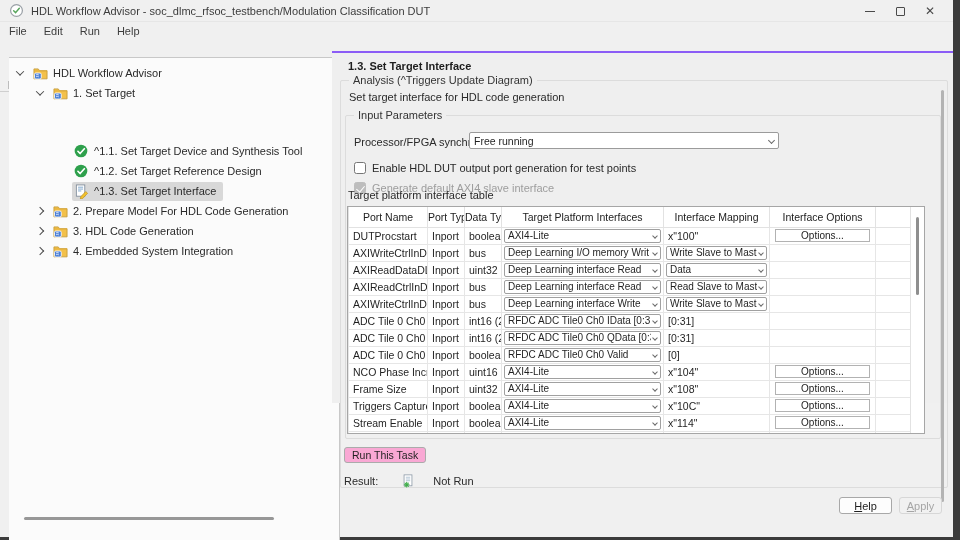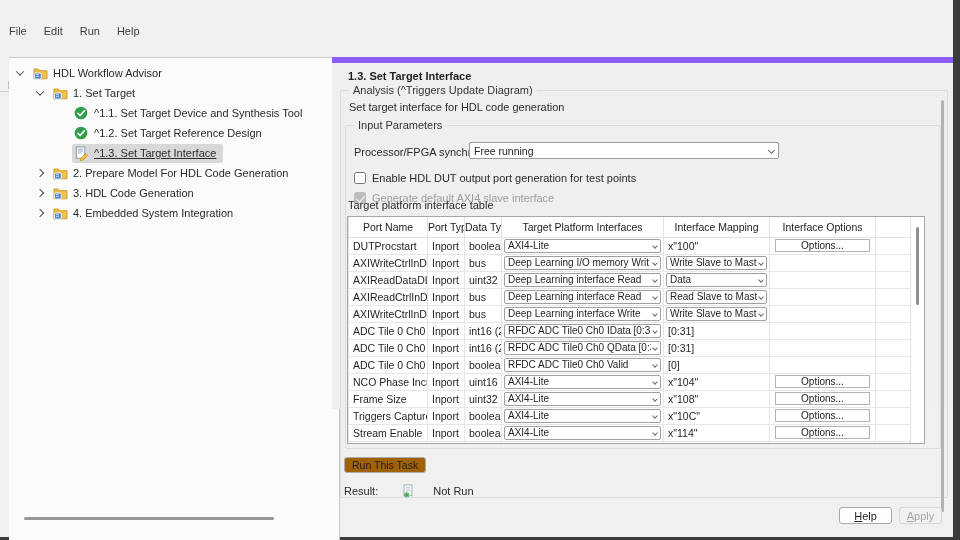--- a/index.html
+++ b/index.html
@@ -33,21 +33,21 @@
   .tree-row { height:20px; display:flex; align-items:center; font-size:11px; color:#2a2a2a; white-space:nowrap; }
   .tree-chev { width:7px; height:7px; flex:none; margin-right:8px; }
   .chev-down { border-right:1.4px solid #4b4b4b; border-bottom:1.4px solid #4b4b4b; transform:rotate(45deg) translate(-1px,-1px); width:6px; height:6px; }
   .chev-right { border-right:1.4px solid #4b4b4b; border-bottom:1.4px solid #4b4b4b; transform:rotate(-45deg); width:6px; height:6px; }
   .tree-wrap { display:flex; align-items:center; padding:2px 7px 2px 2px; border-radius:2px; gap:5px; }
   .tree-wrap.selected { background:#d8d8d8; }
   .tree-icon { width:15px; height:15px; display:inline-flex; flex:none; }
   .tree-hscroll { position:absolute; left:15px; top:459px; width:250px; height:3px; background:#979797; border-radius:2px; }
 
   
-  .panel { position:absolute; left:332px; top:57px; width:621px; height:352px; background:#efefef; border-top:6px solid #8b5cf6; }
+  .panel { position:absolute; left:332px; top:51px; width:621px; height:352px; background:#efefef; border-top:2px solid #8b5cf6; }
   .panel-title { position:absolute; left:16px; top:7px; font-size:11px; font-weight:bold; color:#1d1d1d; }
   .groupbox { position:absolute; border:1px solid #dcdcdc; border-radius:2px; }
   .legend { position:absolute; top:-7px; left:8px; background:#efefef; padding:0 4px; font-size:11px; color:#333; white-space:nowrap; }
   .analysis-box { left:8px; top:27px; width:608px; height:408px; }
   .desc-text { position:absolute; left:8px; top:10px; font-size:11px; color:#2a2a2a; }
   .input-box { left:4px; top:34px; width:596px; height:324px; }
 
   .sync-label { position:absolute; left:8px; top:20px; font-size:11px; color:#2a2a2a; }
   .select { background:#fff; border:1px solid #9b9b9b; border-radius:2px; display:flex; align-items:center; padding:0 4px; font-size:10.5px; color:#1f1f1f; white-space:nowrap; overflow:hidden; }
   .select .sel-text { flex:1; overflow:hidden; white-space:nowrap; }
@@ -66,37 +66,57 @@
   .iface th { height:20px; font-size:10.5px; font-weight:normal; color:#222; border:1px solid #e2e2e2; border-top:none; background:#fff; text-align:center; overflow:hidden; white-space:nowrap; }
   .iface td { height:17px; font-size:10.5px; color:#1f1f1f; border:1px solid #e6e6e6; padding:0; overflow:hidden; white-space:nowrap; }
   .iface td.txt { padding-left:4px; }
   .cell-select { margin:1px 2px; height:14px; border:1px solid #a0a0a0; border-radius:2px; background:#fff; display:flex; align-items:center; padding:0 3px; font-size:10px; }
   .cell-select .sel-text { flex:1; overflow:hidden; white-space:nowrap; }
   .cell-select .chev { width:4px; height:4px; margin:0 0 0 2px; }
   .opt-btn { display:block; margin:1px 5px; width:calc(100% - 10px); height:13px; background:#fff; border:1px solid #b2b2b2; border-radius:0; font-size:10px; font-family:"Liberation Sans",sans-serif; color:#222; line-height:10px; }
   .table-vscroll { position:absolute; right:0; top:0; width:14px; height:100%; background:#fff; border-left:1px solid #e2e2e2; }
   .table-vscroll .thumb { position:absolute; left:5px; top:10px; width:3px; height:78px; background:#8f8f8f; border-radius:2px; }
 
-  .run-btn { position:absolute; left:3px; top:366px; height:16px; padding:0 7px; background:#a16207; border:1px solid #ababab; border-radius:3px; font-size:10.5px; font-family:"Liberation Sans",sans-serif; color:#1f1f1f; }
+  .run-btn { position:absolute; left:3px; top:366px; height:16px; padding:0 7px; background:#f9a8d4; border:1px solid #ababab; border-radius:3px; font-size:10.5px; font-family:"Liberation Sans",sans-serif; color:#1f1f1f; }
   .result-row { position:absolute; left:3px; top:393px; display:flex; align-items:center; font-size:11px; color:#2a2a2a; }
   .result-icon { width:14px; height:14px; display:inline-flex; margin-left:23px; }
   .result-val { margin-left:18px; }
 
   .panel-vscroll { position:absolute; left:609px; top:37px; width:3px; height:412px; background:#b3b3b3; border-radius:2px; }
 
   .btn-bottom { position:absolute; top:444px; height:17px; border-radius:3px; font-size:11px; font-family:"Liberation Sans",sans-serif; }
   .btn-bottom::first-letter { text-decoration:underline; }
   .help-btn { left:507px; width:53px; background:#fdfdfd; border:1px solid #a8a8a8; color:#1f1f1f; }
   .apply-btn { left:567px; width:43px; background:#f1f1f1; border:1px solid #d7d7d7; color:#a5a5a5; }
 </style>
 </head>
 <body>
 
 <div class="window">
 
+  <div class="titlebar">
+    <span class="app-icon">
+      <svg viewBox="0 0 16 16" width="15" height="15">
+          <circle cx="8" cy="8" r="6.3" fill="#fff" stroke="#9aa0a6" stroke-width="1.3"></circle>
+          <path d="M5 8.3l2 2 4-4.6" stroke="#58a55c" stroke-width="1.6" fill="none" stroke-linecap="round"></path>
+        </svg>
+    </span>
+    <span class="title-text">HDL Workflow Advisor - soc_dlmc_rfsoc_testbench/Modulation Classification DUT</span>
+    <div class="win-controls">
+      <div class="win-btn">
+          <span class="glyph-min"></span>
+        </div>
+      <div class="win-btn">
+          <span class="glyph-max"></span>
+        </div>
+      <div class="win-btn">
+          <span class="glyph-close">✕</span>
+        </div>
+    </div>
+  </div>
 
   <div class="menubar">
       <span class="menu-item">File</span>
       <span class="menu-item">Edit</span>
       <span class="menu-item">Run</span>
       <span class="menu-item">Help</span>
     </div>
 
   <div class="toolbar">
     <span class="find-label">Find:</span>
@@ -140,21 +160,21 @@
             <svg viewBox="0 0 16 15" width="15" height="15">
               <path d="M1 2.6h4.6l1.4 1.9H15v8.7H1z" fill="#f3c14b" stroke="#c49a38" stroke-width="0.9" stroke-linejoin="round"></path>
               <path d="M1 4.7h14" stroke="#e0ab35" stroke-width="0.8"></path>
               <rect x="1.6" y="7" width="7.2" height="6.4" rx="1.4" fill="#4b7fd6" stroke="#fff" stroke-width="0.9"></rect>
               <path d="M3.2 9.2c1-.9 2-.9 3 0M3.2 11.2c1-.9 2-.9 3 0" stroke="#fff" stroke-width="0.9" fill="none"></path>
             </svg>
           </span>
           <span>1. Set Target</span>
         </span>
       </div>
-      <div class="tree-row" style="padding-left: 48px;">
+      <div class="tree-row" style="padding-left: 48px; margin-top: 38px;">
         <span class="tree-chev" style="visibility: hidden;"></span>
         <span class="tree-wrap">
           <span class="tree-icon">
             <svg viewBox="0 0 15 15" width="14" height="14">
               <circle cx="7.5" cy="7.5" r="6.8" fill="#2ea04c"></circle>
               <path d="M4.2 7.8l2.3 2.4 4.6-5.1" stroke="#fff" stroke-width="1.8" fill="none" stroke-linecap="round" stroke-linejoin="round"></path>
             </svg>
           </span>
           <span>^1.1. Set Target Device and Synthesis Tool</span>
         </span>
@@ -164,21 +184,21 @@
         <span class="tree-wrap">
           <span class="tree-icon">
             <svg viewBox="0 0 15 15" width="14" height="14">
               <circle cx="7.5" cy="7.5" r="6.8" fill="#2ea04c"></circle>
               <path d="M4.2 7.8l2.3 2.4 4.6-5.1" stroke="#fff" stroke-width="1.8" fill="none" stroke-linecap="round" stroke-linejoin="round"></path>
             </svg>
           </span>
           <span>^1.2. Set Target Reference Design</span>
         </span>
       </div>
-      <div class="tree-row" style="padding-left: 48px; text-decoration: underline;">
+      <div class="tree-row" style="padding-left: 48px;">
         <span class="tree-chev" style="visibility: hidden;"></span>
         <span class="tree-wrap selected">
           <span class="tree-icon">
             <svg viewBox="0 0 16 16" width="15" height="15">
               <rect x="2.5" y="1" width="9" height="12" fill="#fff" stroke="#7d8a99" stroke-width="0.9"></rect>
               <path d="M4.3 3.4h5.4M4.3 5.4h5.4M4.3 7.4h3.5" stroke="#6f9bc4" stroke-width="0.9"></path>
               <path d="M7.2 13.6l5.3-5.6 2 1.9-5.3 5.6-2.5.6z" fill="#f2c12e" stroke="#b98e1d" stroke-width="0.7" stroke-linejoin="round"></path>
             </svg>
           </span>
           <span>^1.3. Set Target Interface</span>

